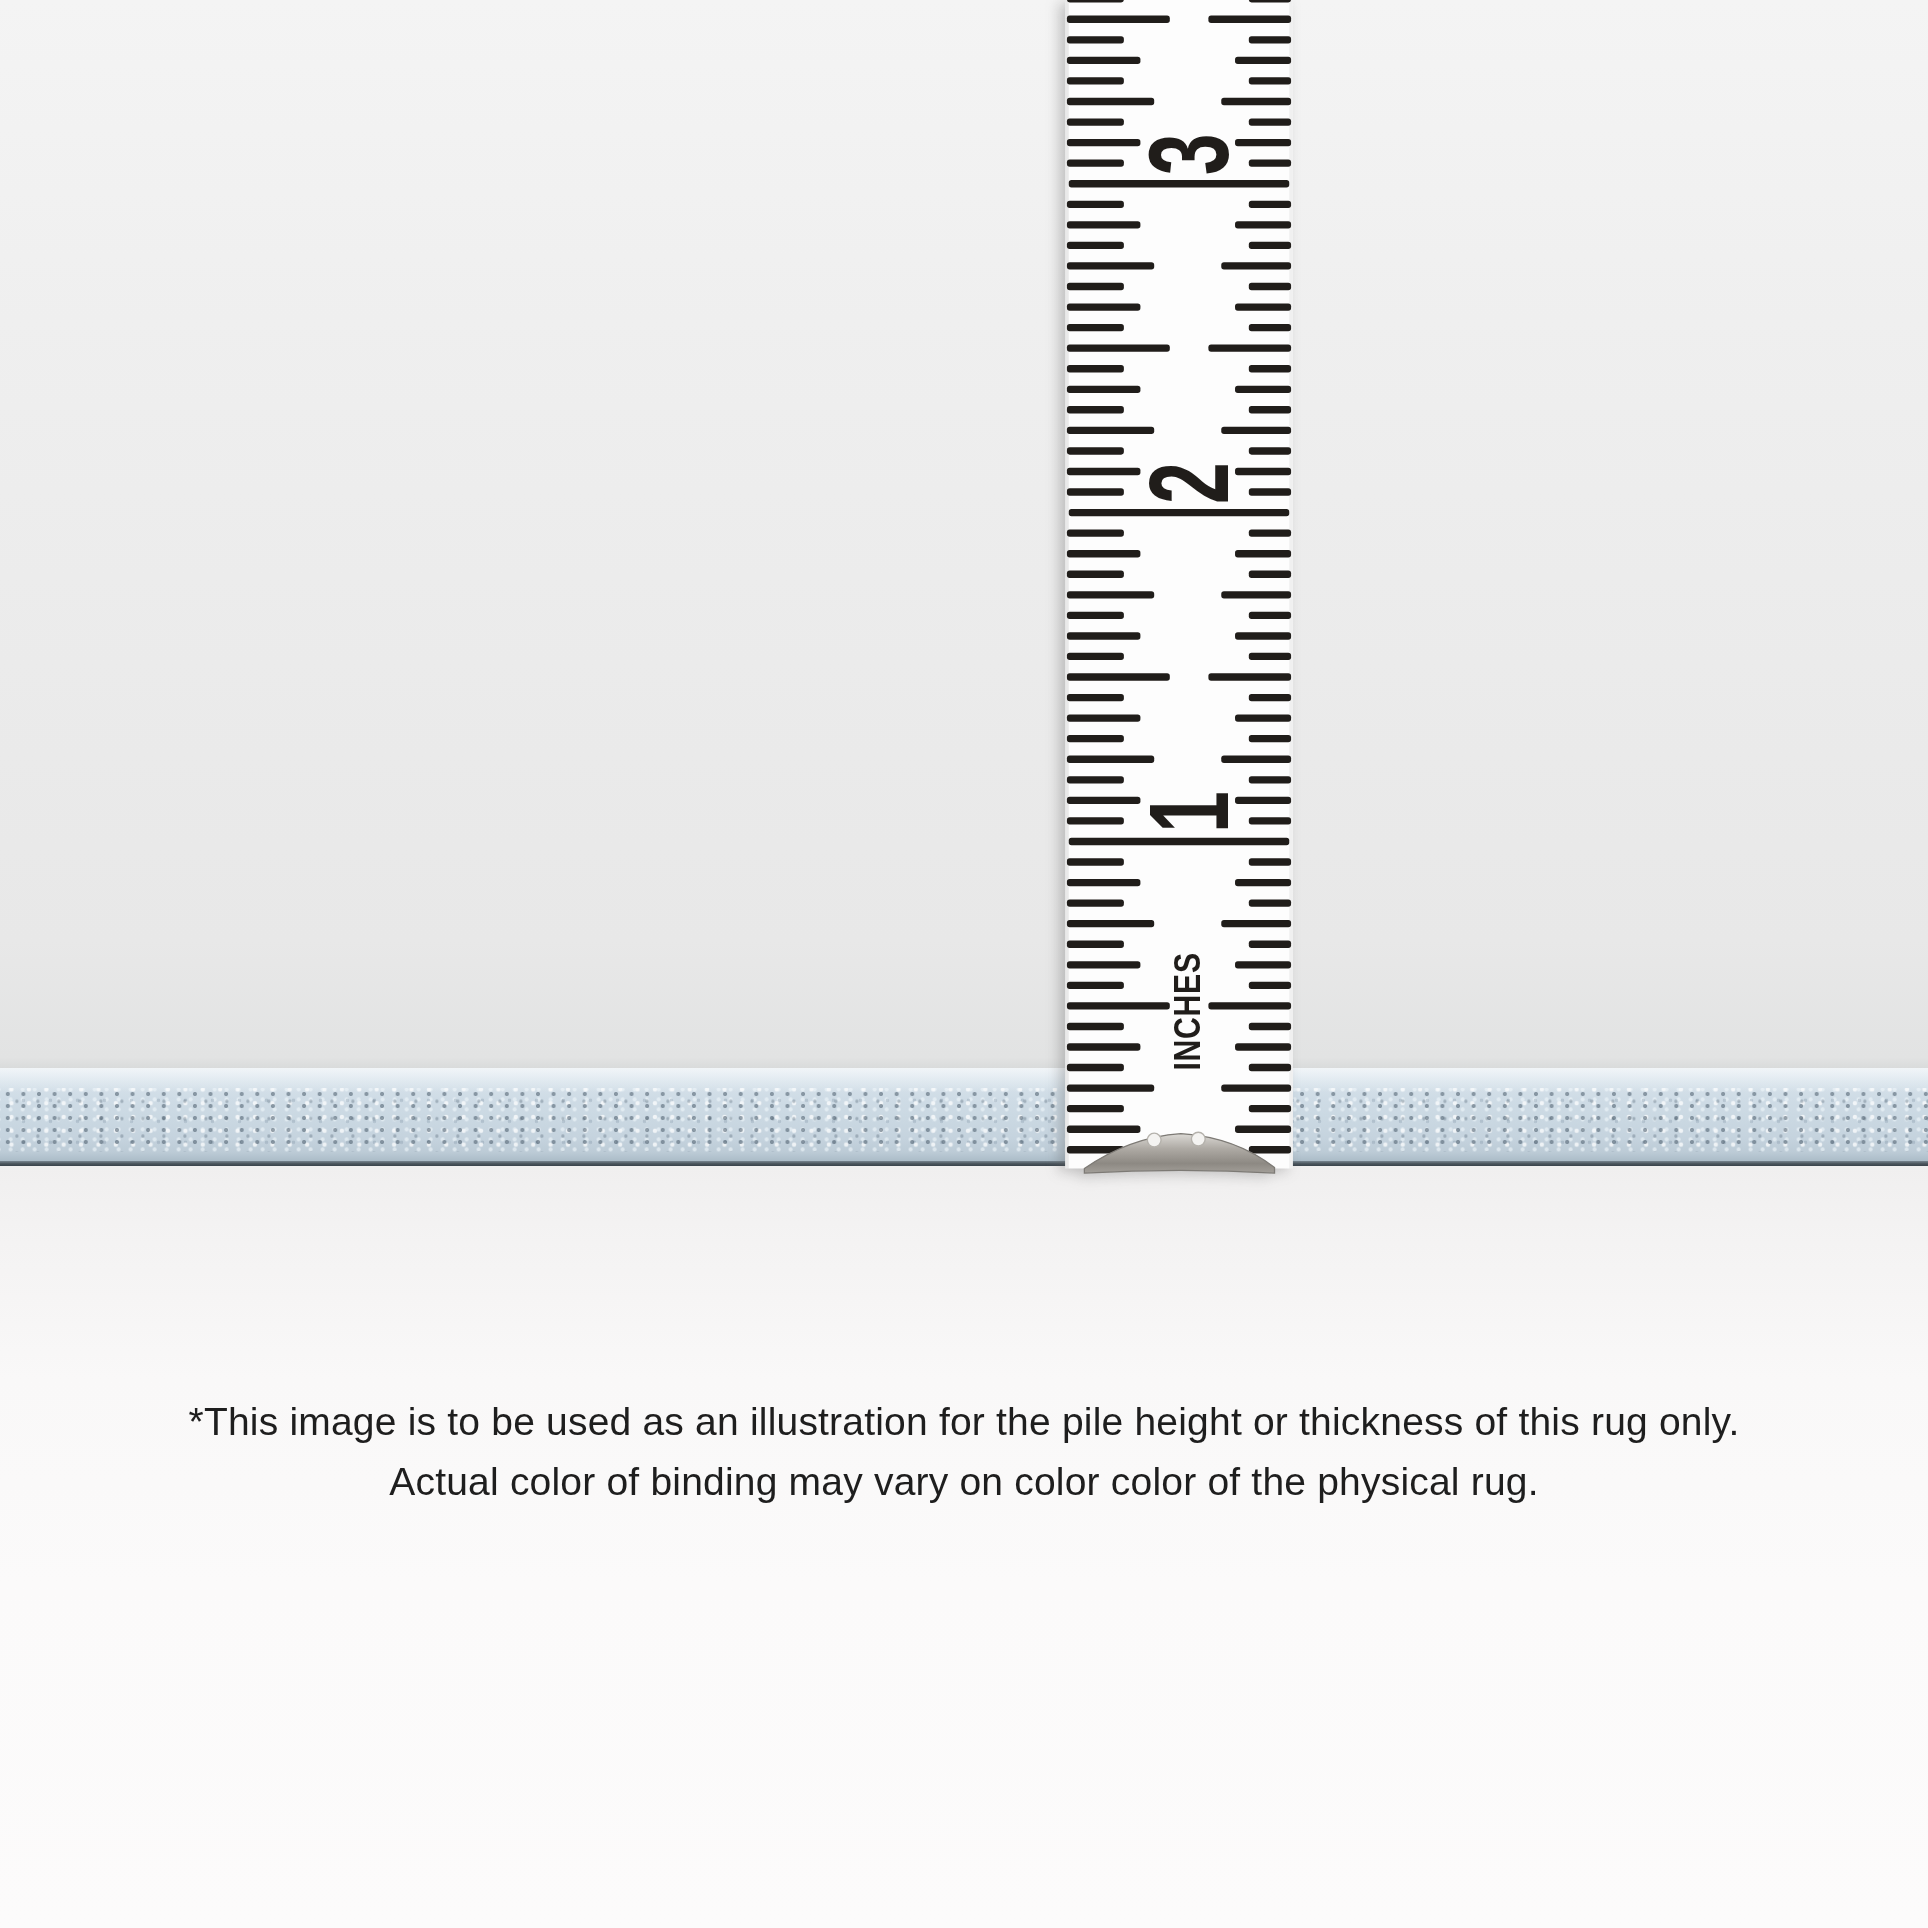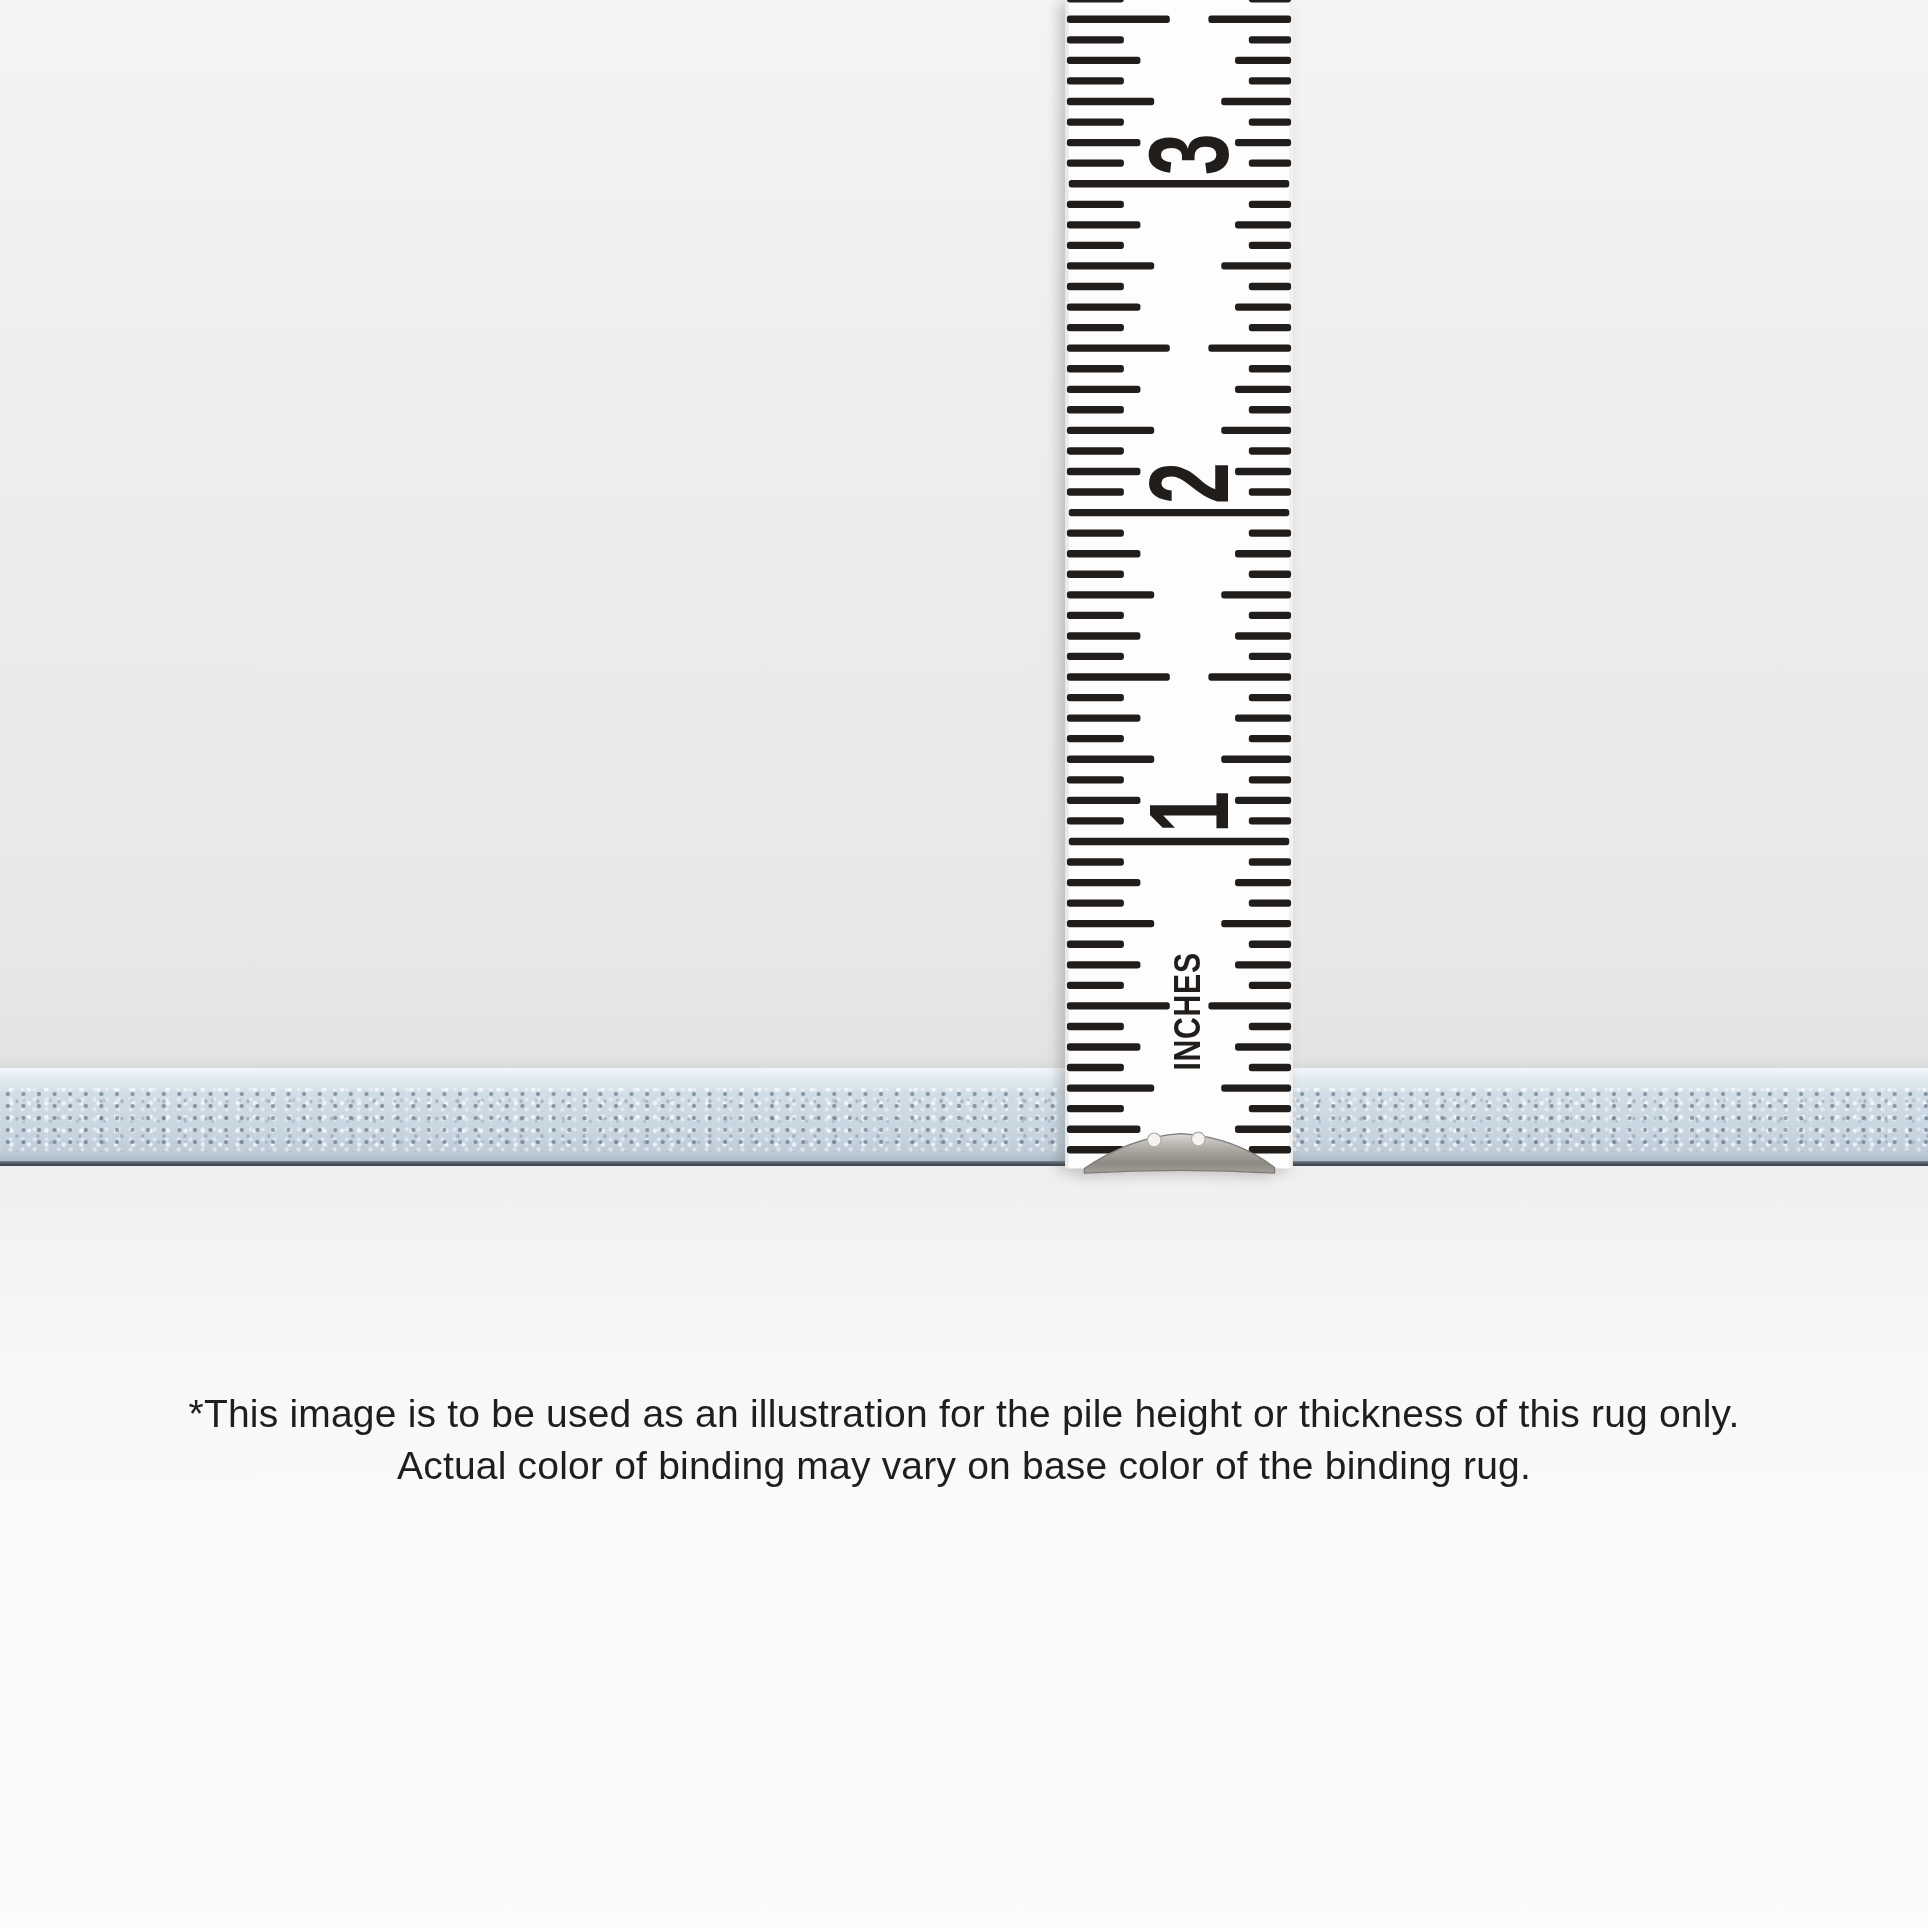--- a/index.html
+++ b/index.html
@@ -52,21 +52,21 @@
     filter:drop-shadow(-5.5px 3.7px 6.4px rgba(95,95,95,.33));
   }
   .ruler text{fill:var(--ink,#201d1a);}
   .ruler .num{font-size:124px;font-weight:bold;}
   .ruler .unit{font-size:41px;font-weight:bold;letter-spacing:1px;}
   
   .disclaimer{
     position:absolute;left:0;top:1388px;width:1928px;text-align:center;
     color:#1e1e1e;font-size:39px;line-height:52px;font-weight:500;letter-spacing:0.2px;
   }
-  .disclaimer p{margin:0;}
+  .disclaimer p{margin:8px;}
 </style>
 </head>
 <body>
 
 <div class="scene">
 
   <div class="wall"></div>
 
   <div class="rug">
     <div class="rug-top-fuzz"></div>
@@ -213,17 +213,17 @@
 
     <g>
       <path d="M 21 1272 Q 70 1238 126 1234 Q 186 1238 228 1271 L 228 1277 Q 126 1271 21 1277 Z" fill="url(#capGrad)" stroke="#7d7a75" stroke-width="1.4"></path>
       <circle cx="97" cy="1241" r="7.5" fill="#f4f3f1" stroke="#b5b2ac" stroke-width="1.5"></circle>
       <circle cx="145" cy="1240" r="7.5" fill="#f4f3f1" stroke="#b5b2ac" stroke-width="1.5"></circle>
     </g>
   </svg>
 
   <div class="disclaimer">
     <p>*This image is to be used as an illustration for the pile height or thickness of this rug only.</p>
-    <p>Actual color of binding may vary on base color of the binding rug.</p>
+    <p>Actual color of binding may vary on color color of the physical rug.</p>
   </div>
 
 </div>
 
 
 </body></html>

